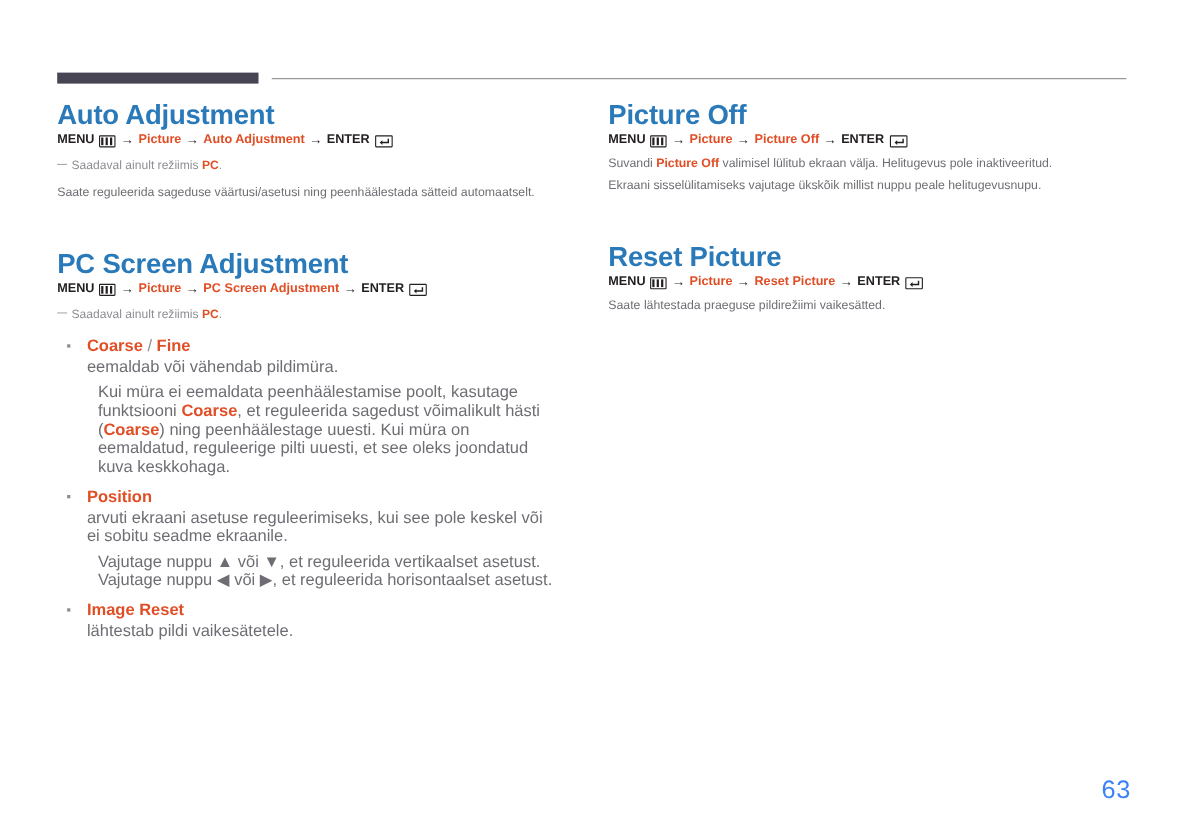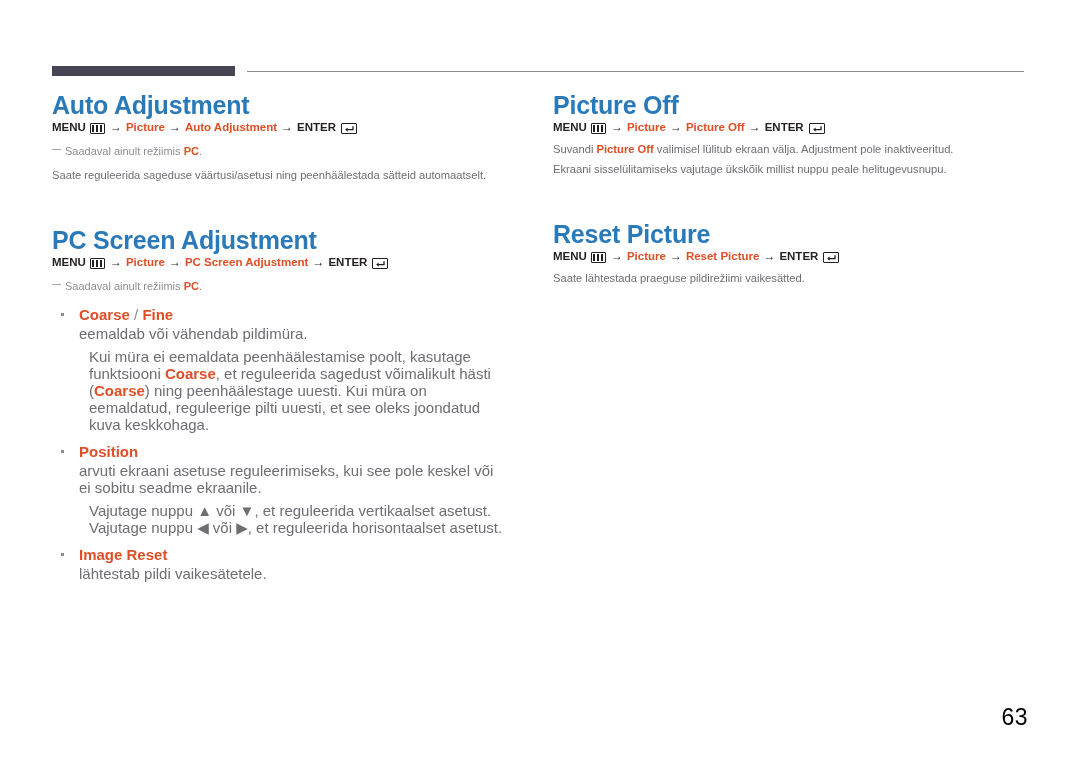--- a/index.html
+++ b/index.html
@@ -184,21 +184,21 @@
   .bullet-body .hl { color: #e04e26; font-weight: bold; }
   .bullet-body p { margin: 0 0 0 0; }
   .bullet-body p + p { margin-top: 6px; margin-left: 10px; }
 
   
   .page-number {
     position: absolute;
     right: 52px;
     bottom: 32px;
     font-size: 23px;
-    color: #000000;
+    color: #3b82f6;
     letter-spacing: 0.5px;
   }
 
   .spacer-lg { height: 41px; }
 </style>
 </head>
 <body>
 
 <div class="page">
 
@@ -324,21 +324,21 @@
         <span class="arrow">→</span>
         <span>ENTER</span>
         <span class="icon-enter">
           <svg width="13" height="11" viewBox="0 0 13 11">
             <path d="M10 2.2 V5.6 H3.4" stroke="#231f20" stroke-width="1.3" fill="none"></path>
             <path d="M4.6 3.4 L2.2 5.6 L4.6 7.8 Z" fill="#231f20"></path>
           </svg>
         </span>
       </div>
 
-      <p class="body"><span>Suvandi </span><span class="hl">Picture Off</span><span> valimisel lülitub ekraan välja. Adjustment pole inaktiveeritud.</span></p>
+      <p class="body"><span>Suvandi </span><span class="hl">Picture Off</span><span> valimisel lülitub ekraan välja. Helitugevus pole inaktiveeritud.</span></p>
 
       <p class="body tight">Ekraani sisselülitamiseks vajutage ükskõik millist nuppu peale helitugevusnupu.</p>
     </div>
 
     <div class="spacer-lg"></div>
 
     <div class="section">
       <h1 class="sec-title">Reset Picture</h1>
 
       <div class="menu-path">

